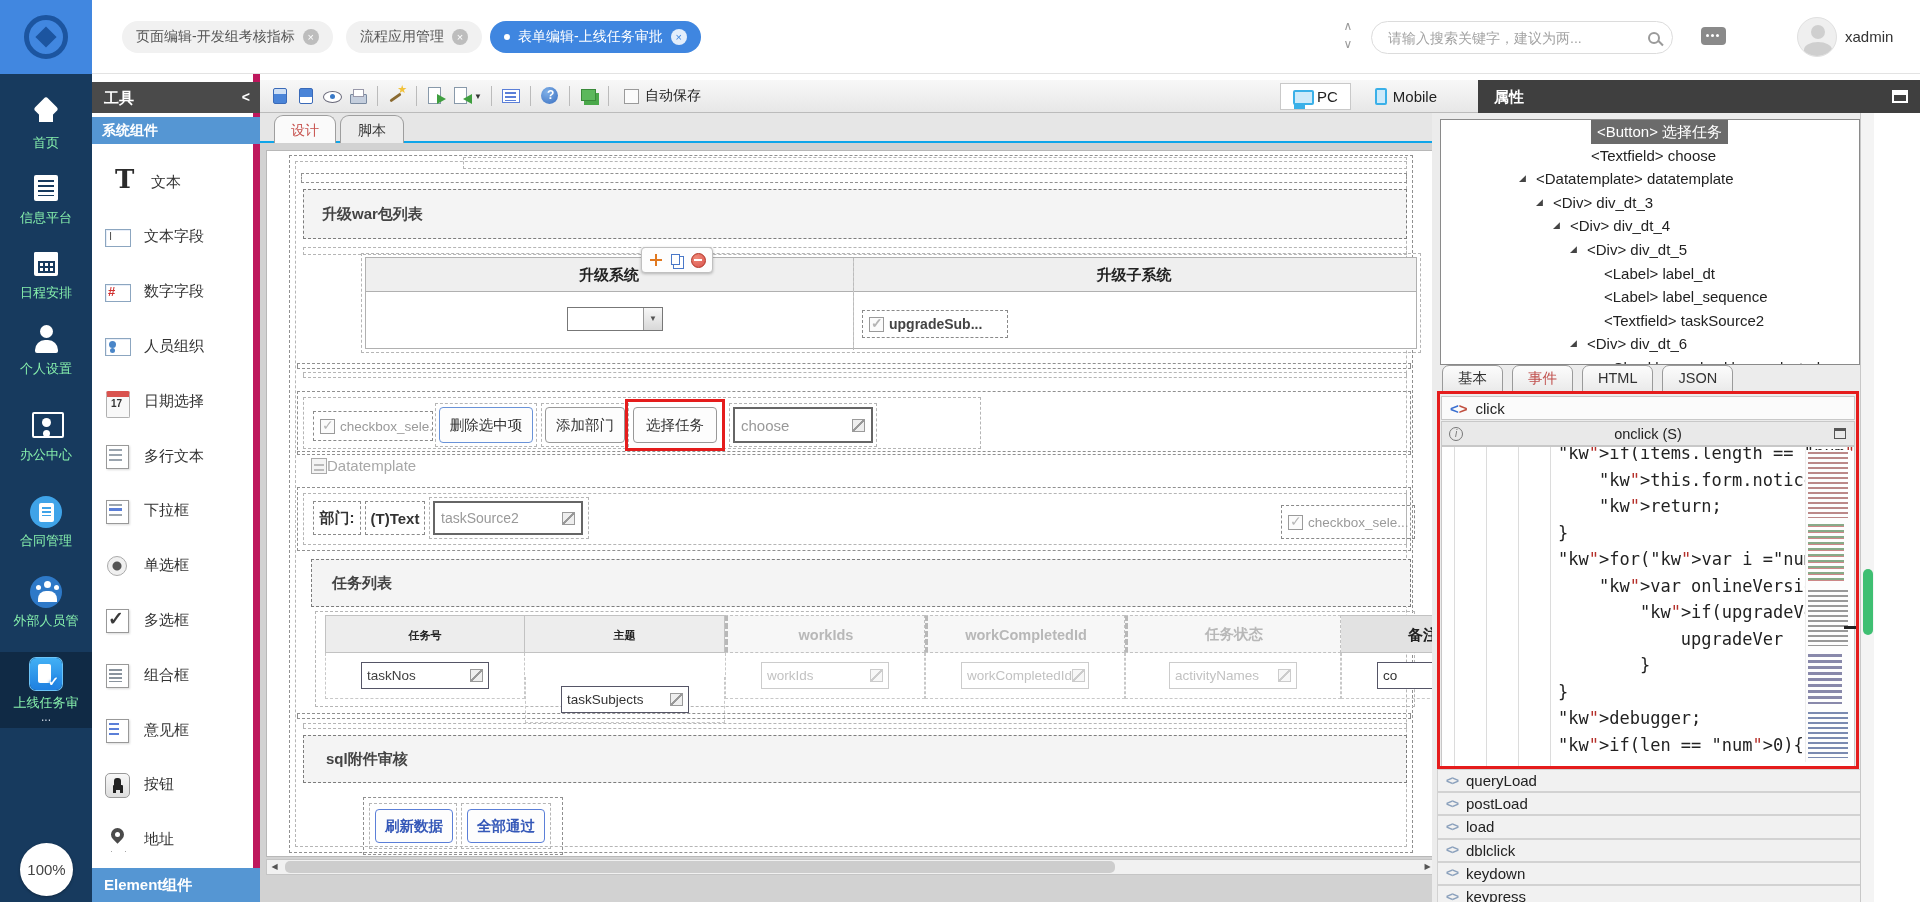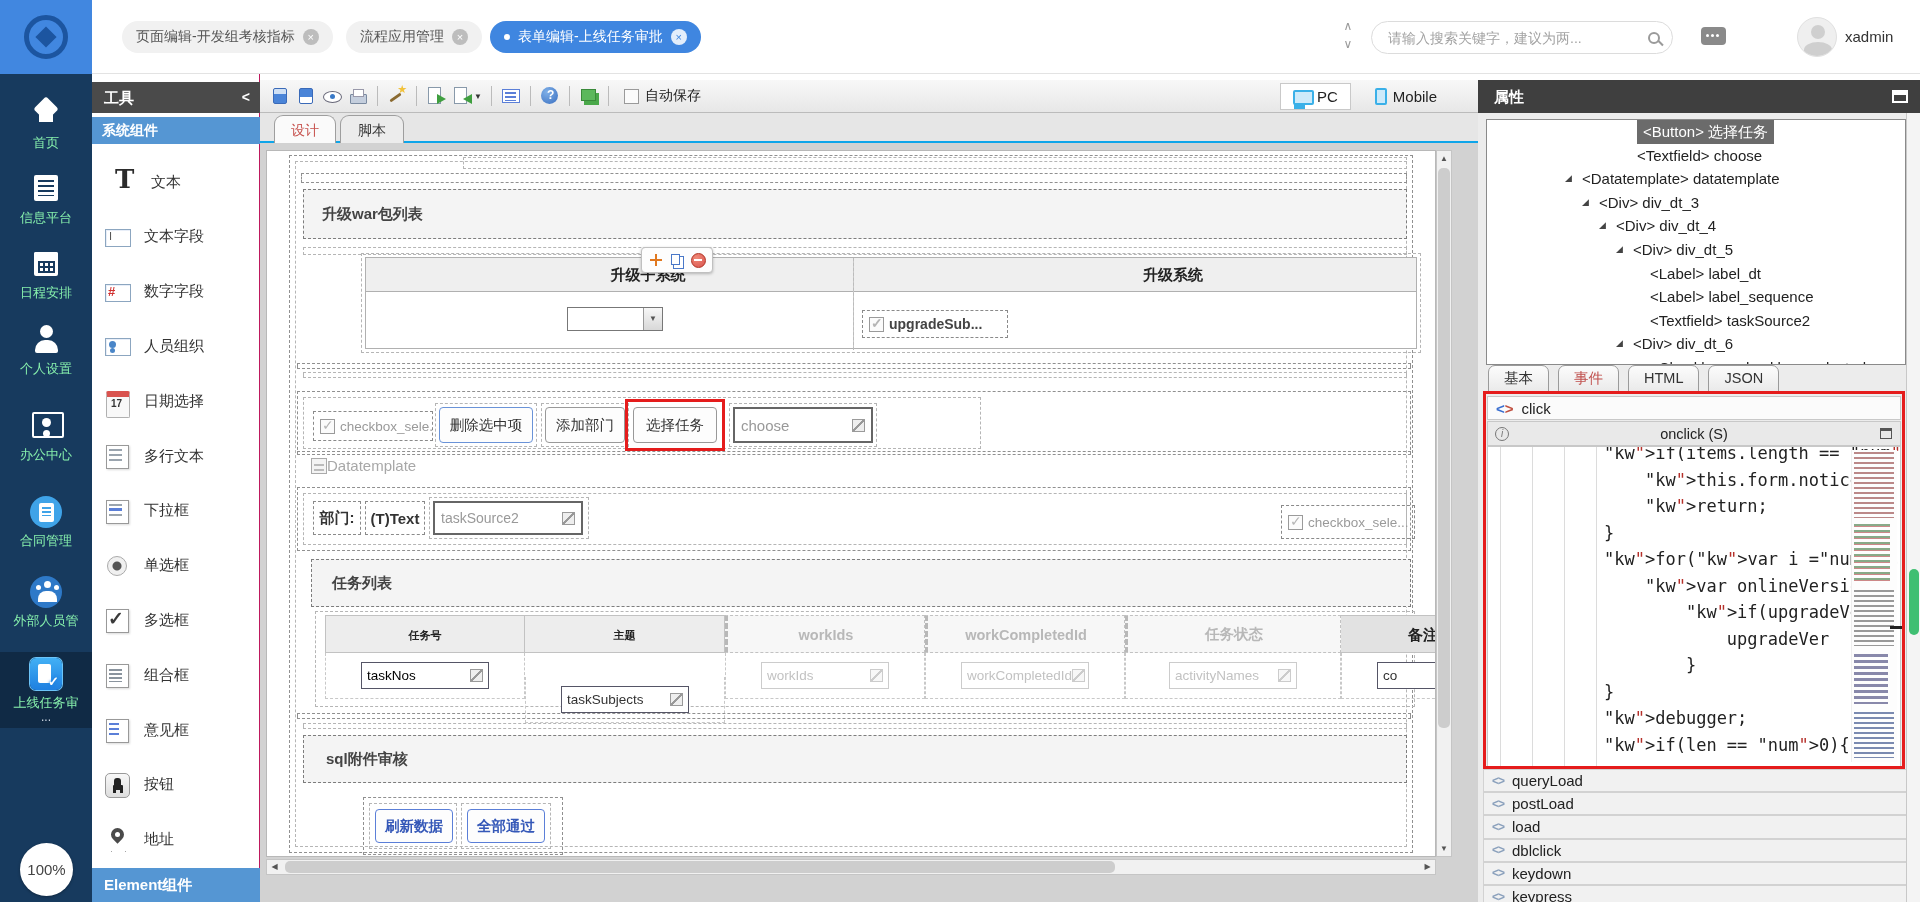--- a/index.html
+++ b/index.html
@@ -52,21 +52,21 @@
   .contract-icon::after{content:"";position:absolute;left:12px;top:11px;width:9px;height:9px;background:repeating-linear-gradient(#3fa3e8 0 2px,transparent 2px 4px)}
   .external-users-icon{background:#2e79c8;border-radius:50%;width:32px;height:32px;margin:0 auto 4px}
   .external-users-icon::before{content:"";position:absolute;left:14px;top:5px;width:7px;height:7px;border-radius:50%;background:#fff;box-shadow:-9px 3px 0 -1px #fff,9px 3px 0 -1px #fff}
   .external-users-icon::after{content:"";position:absolute;left:8px;top:15px;width:19px;height:11px;border-radius:8px 8px 0 0;background:#fff}
   .task-review-icon{background:linear-gradient(180deg,#42b0f5,#1e7fe0);border-radius:6px;width:32px;height:32px;margin:0 auto 4px;box-shadow:0 0 0 1px #6cc4f8}
   .task-review-icon::before{content:"";position:absolute;left:8px;top:6px;width:13px;height:19px;background:#fff;border-radius:2px}
   .task-review-icon::after{content:"✓";position:absolute;right:3px;bottom:1px;color:#fff;font-size:13px;font-weight:bold;text-shadow:0 0 3px #1e7fe0,0 0 3px #1e7fe0}
   #zoom-badge{position:absolute;left:20px;top:769px;width:53px;height:53px;border-radius:50%;background:#fff;color:#444;font-size:15px;display:flex;align-items:center;justify-content:center;box-shadow:0 1px 3px rgba(0,0,0,.3)}
 
   
-  #toolpanel{position:absolute;left:92px;top:74px;width:168px;height:828px;background:#fff;border-right:1px solid #be185d}
+  #toolpanel{position:absolute;left:92px;top:74px;width:168px;height:828px;background:#fff;border-right:7px solid #be185d}
   #tool-header{position:absolute;left:0;top:8px;width:168px;height:31px;background:#4a4a4a;color:#fff;font-size:15px;font-weight:bold;line-height:31px;padding-left:12px}
   #tool-collapse{position:absolute;right:10px;top:0;color:#fff;font-weight:bold;cursor:pointer;font-size:14px}
   #tool-section{position:absolute;left:0;top:43px;width:168px;height:27px;background:#5596d3;color:#fff;font-size:14px;font-weight:bold;line-height:27px;padding-left:10px}
   .tool-item{position:absolute;left:0;width:168px;height:54px;display:flex;align-items:center;gap:14px;padding-left:12px;cursor:pointer}
   .tool-lb{font-size:15px;color:#333;white-space:nowrap}
   .tool-ic{position:relative;width:26px;height:24px;flex:none}
   .text-icon::before{content:"T";font-family:"DejaVu Serif",serif;font-weight:bold;font-size:26px;color:#2b2b2b;position:absolute;left:4px;top:-6px}
   .tf-box::before{content:"";position:absolute;left:1px;top:4px;width:24px;height:16px;border:1px solid #8ca6c0;background:#fff;box-shadow:inset 1px 1px 0 #e8eef8}
   .textfield-icon::after{content:"I";position:absolute;left:5px;top:5px;font-size:11px;color:#555}
   .numberfield-icon::after{content:"#";position:absolute;left:4px;top:4px;font-size:13px;font-weight:bold;color:#d03030}
@@ -164,27 +164,27 @@
   .blabel{position:absolute;border:1px dashed #8a8a8a;display:flex;align-items:center;justify-content:center;font-size:15px;font-weight:bold;color:#333}
   
   #task-table{position:absolute;left:52px;top:464px;width:1300px;height:86px}
   .th{position:absolute;top:0;height:38px;line-height:38px;text-align:center;font-weight:bold;border:1px solid #c2c2c2;border-left:none}
   .th.first{border-left:1px solid #c2c2c2}
   .th-dark{background:#ededed;color:#222;font-size:11px}
   .th-gray{background:#f7f7f7;color:#b8b8b8;font-size:14.5px;border-style:dashed}
   .th-note{background:#e2e2e2;color:#222;font-size:15px}
   .tf-cell{position:absolute;top:38px;height:46px;border:1px dashed #c8c8c8;border-top:none;display:flex;align-items:center;justify-content:center}
   .tf-in{width:128px;height:27px;border:1.5px solid #556;background:#fff;display:flex;align-items:center;justify-content:space-between;padding:0 5px;font-size:13.5px;color:#333;white-space:nowrap;overflow:hidden}
-  .tf-in.blue{color:#000000}
+  .tf-in.blue{color:#404040}
   .tf-in.dis{border:1px solid #ccc;color:#c2c2c2}
 
   
   #prop-header{position:absolute;left:1478px;top:80px;width:442px;height:33px;background:#3f3f3f;color:#fff;font-size:15px;font-weight:bold;line-height:33px;padding-left:16px}
   .panel-icon{position:absolute;right:12px;top:10px;width:16px;height:13px;border:2px solid #fff;box-shadow:inset 0 3px 0 #fff;cursor:pointer}
-  #prop-body{position:absolute;left:1478px;top:113px;width:442px;height:789px;background:#ececec;overflow:hidden}
+  #prop-body{position:absolute;left:1432px;top:113px;width:442px;height:789px;background:#ececec;overflow:hidden}
   #prop-tree{position:absolute;left:8px;top:6px;width:420px;height:246px;background:#fff;border:1px solid #8a8a8a;overflow:hidden}
   .tree-row{position:absolute;left:0;width:100%;height:23.6px;line-height:23.6px;font-size:15px;color:#222;white-space:nowrap;cursor:pointer}
   .tree-tri{position:absolute;top:0;font-size:9px;color:#444}
   .tree-txt{position:absolute;top:0}
   .tree-txt.selected{background:#6b6b6b;color:#fff;padding:0 6px}
   #prop-tabs{position:absolute;left:10px;top:252px;height:27px;display:flex;gap:9px}
   .ptab{height:27px;line-height:25px;padding:0 15px;border:1px solid #9a9a9a;border-radius:7px 7px 0 0;background:linear-gradient(#fcfcfc,#eaeaea);font-size:14.5px;color:#333;cursor:pointer}
   .ptab.active{color:#c0504d}
   #click-row{position:absolute;left:9px;top:283px;width:414px;height:24px;background:#fbfbfb;border:1px solid #c8c8c8;display:flex;align-items:center;gap:8px;padding-left:8px;font-size:15px;color:#222}
   .code-ic b{color:#3a6fd0;font-weight:bold}
@@ -389,22 +389,22 @@
       <div class="dash2" style="left:36px;top:96px;width:1104px;height:8px"></div>
 
       <div class="dash2" style="left:94px;top:102px;width:1060px;height:100px"></div>
       <div id="float-tb">
           <span class="ft move-icon"></span>
           <span class="ft copy-icon"></span>
           <span class="ft remove-icon"></span>
         </div>
       <div id="tbl1">
         <div class="hrow">
+          <div class="hc" style="width:487px">升级系统</div>
           <div class="hc" style="width:565px">升级子系统</div>
-          <div class="hc" style="width:487px">升级系统</div>
         </div>
         <div class="col-div"></div>
         <div class="sel" style="left:201px;top:49px"></div>
         <div class="cb-item dk" style="left:496px;top:52px;width:146px;height:28px">
           <span class="cbx ck"></span>
           <span>upgradeSub...</span>
         </div>
       </div>
 
       <div class="dash" style="left:30px;top:212px;width:1114px;height:6px"></div>

